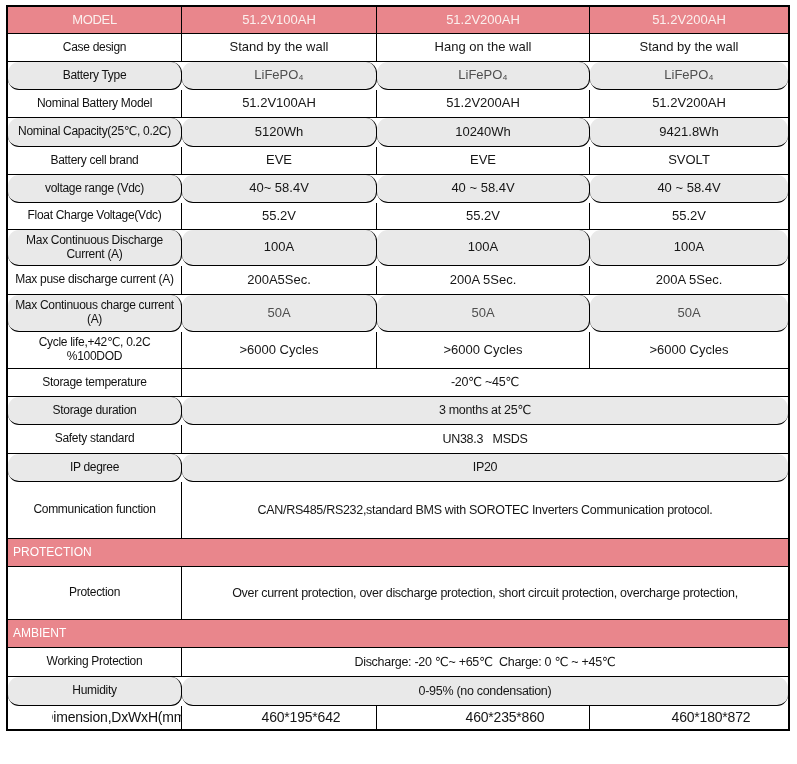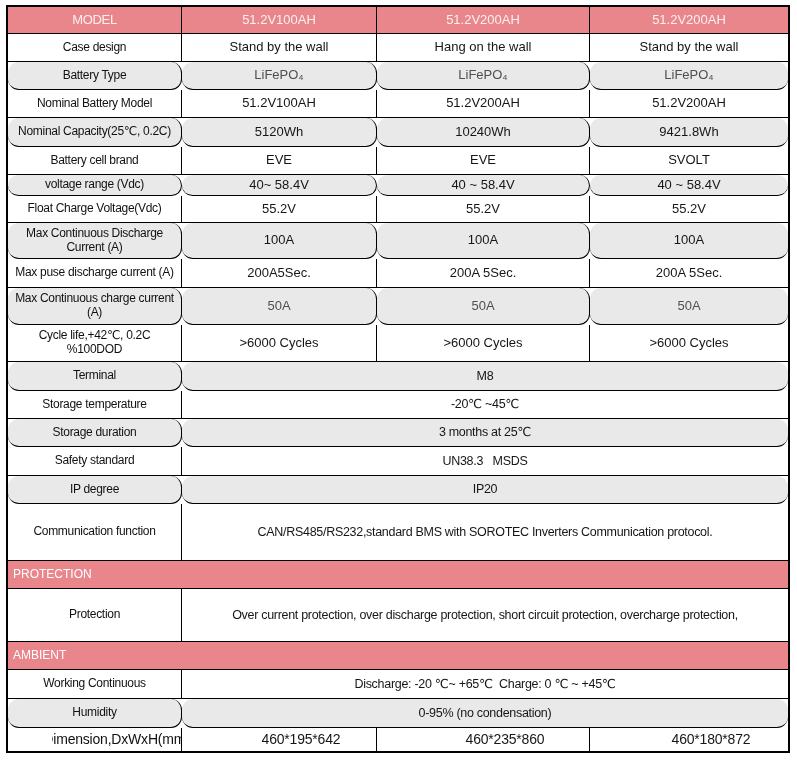--- a/index.html
+++ b/index.html
@@ -106,21 +106,21 @@
       <div class="td val">9421.8Wh</div>
     </div>
 
     <div class="tr w" style="height:28px">
       <div class="td lbl">Battery cell brand</div>
       <div class="td val">EVE</div>
       <div class="td val">EVE</div>
       <div class="td val">SVOLT</div>
     </div>
 
-    <div class="tr g" style="height:21px">
+    <div class="tr g" style="height:28px">
       <div class="td lbl">voltage range (Vdc)</div>
       <div class="td val">40~ 58.4V</div>
       <div class="td val">40 ~ 58.4V</div>
       <div class="td val">40 ~ 58.4V</div>
     </div>
 
     <div class="tr w" style="height:27px">
       <div class="td lbl">Float Charge Voltage(Vdc)</div>
       <div class="td val">55.2V</div>
       <div class="td val">55.2V</div>
@@ -148,24 +148,20 @@
       <div class="td val muted">50A</div>
     </div>
 
     <div class="tr w" style="height:37px">
       <div class="td lbl">Cycle life,+42℃, 0.2C %100DOD</div>
       <div class="td val">&gt;6000 Cycles</div>
       <div class="td val">&gt;6000 Cycles</div>
       <div class="td val">&gt;6000 Cycles</div>
     </div>
 
-    <div class="tr g" style="height:29px">
-      <div class="td lbl">Terminal</div>
-      <div class="td val mval mspan">M8</div>
-    </div>
 
     <div class="tr w" style="height:28px">
       <div class="td lbl">Storage temperature</div>
       <div class="td val mval mspan">-20℃ ~45℃</div>
     </div>
 
     <div class="tr g" style="height:28px">
       <div class="td lbl">Storage duration</div>
       <div class="td val mval mspan">3 months at 25℃</div>
     </div>
@@ -192,21 +188,21 @@
     <div class="tr w" style="height:53px">
       <div class="td lbl">Protection</div>
       <div class="td val mval mspan">Over current protection, over discharge protection, short circuit protection, overcharge protection,</div>
     </div>
 
     <div class="tr band" style="height:28px">
       <div class="td">AMBIENT</div>
     </div>
 
     <div class="tr w" style="height:29px">
-      <div class="td lbl">Working Continuous</div>
+      <div class="td lbl">Working Protection</div>
       <div class="td val mval mspan">Discharge: -20 ℃~ +65℃&nbsp;&nbsp;Charge: 0 ℃ ~ +45℃</div>
     </div>
 
     <div class="tr g" style="height:29px">
       <div class="td lbl">Humidity</div>
       <div class="td val mval mspan">0-95% (no condensation)</div>
     </div>
 
     <div class="tr w" style="height:23px">
       <div class="td lbl lg">Dimension,DxWxH(mm)</div>

